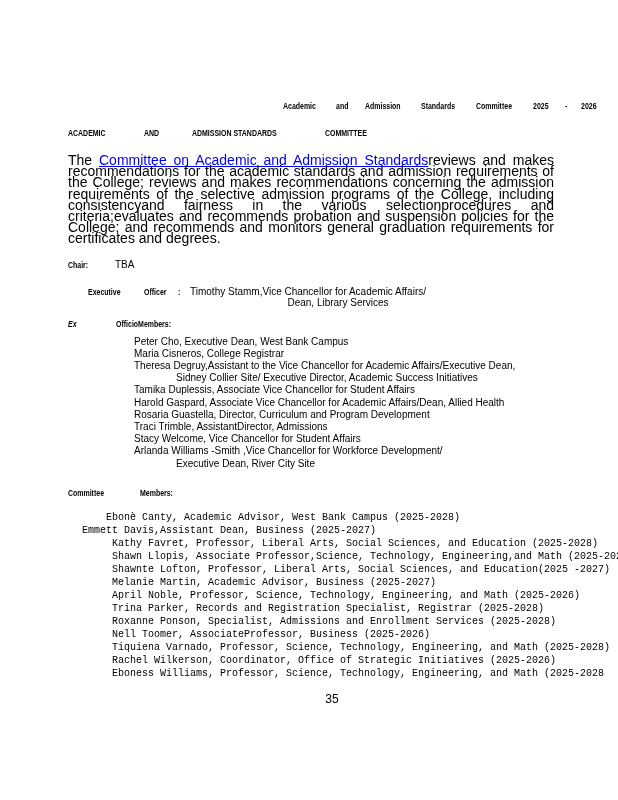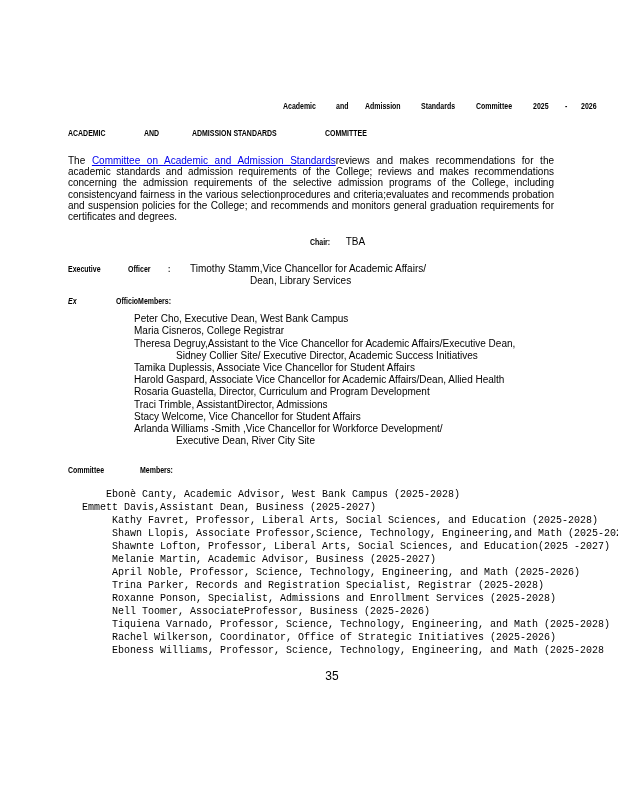--- a/index.html
+++ b/index.html
@@ -35,34 +35,34 @@
     margin: 17px 0 0 0;
     width: 308px;
     display: flex;
     justify-content: space-between;
     line-height: 10px;
   }
 
   .intro {
     margin: 17px 0 0 0;
     width: 486px;
-    font-size: 10px;
+    font-size: 14px;
     line-height: 11.2px;
     text-align: justify;
   }
   .intro a {
     color: #0000EE;
     text-decoration: underline;
     cursor: pointer;
   }
 
-  .chair { margin-top: 14px; line-height: 11px; font-size: 10px; text-align: center; }
+  .chair { margin-top: 14px; line-height: 11px; font-size: 10px; }
   .chair .lblbox { display: inline-block; width: 47px; }
 
-  .exec { margin-top: 15px; display: flex; font-size: 10px; line-height: 11.5px; }
+  .exec { margin-top: 15px; display: flex; font-size: 10px; line-height: 11.5px; text-align: center; }
   .exec-label { width: 122px; flex: 0 0 122px; }
   .exec-label .w1 { display: inline-block; width: 60px; }
   .exec-label .w2 { display: inline-block; width: 40px; }
   .exec-val { }
   .exec-line2 { margin-left: 60px; }
 
   .section-h { margin-top: 8px; line-height: 10px; }
   .section-h .g1 { display: inline-block; width: 48px; font-style: italic; }
   .section-h .g2 { display: inline-block; width: 72px; }
 

